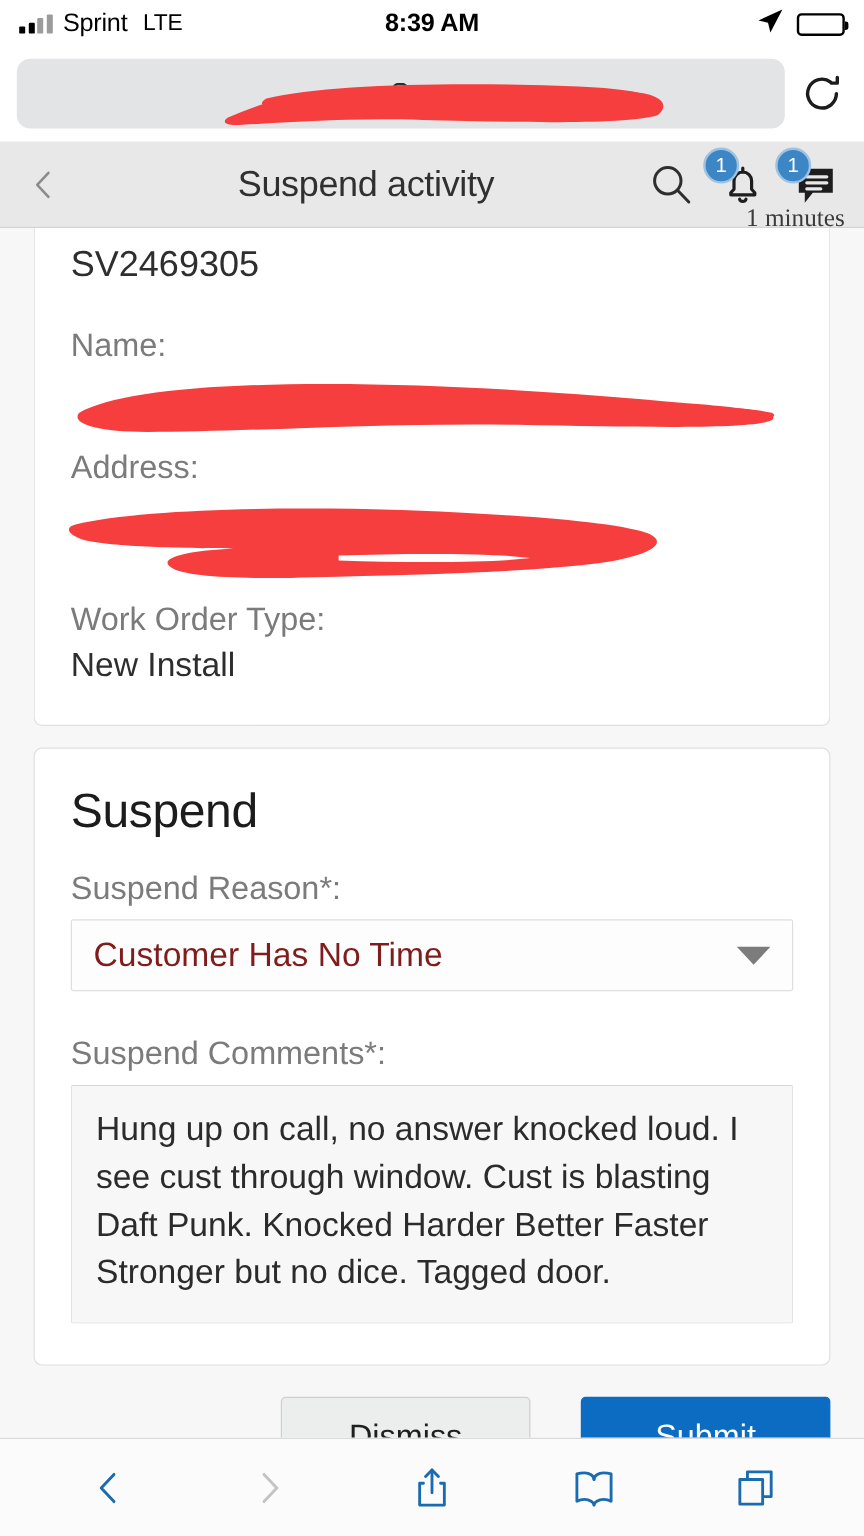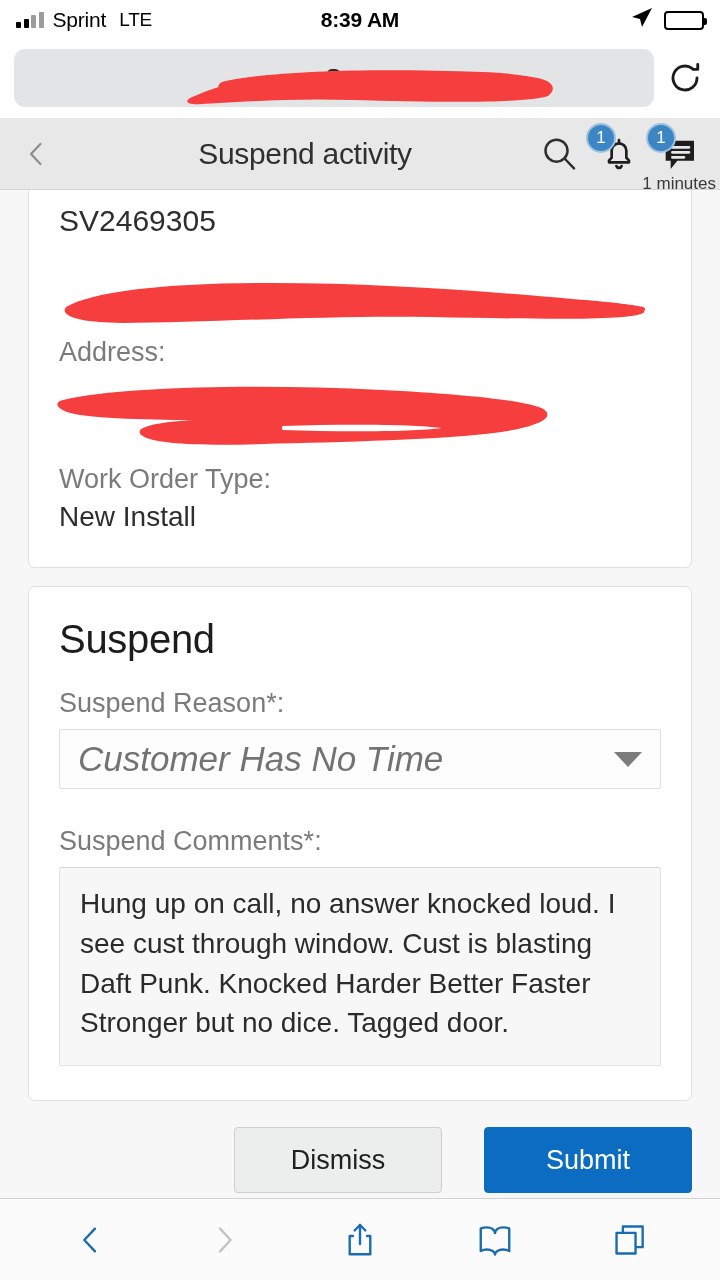--- a/index.html
+++ b/index.html
@@ -221,25 +221,26 @@
     border: 2px solid #9fc2e0;
     color: #fff;
     font-size: 17px;
     display: flex;
     align-items: center;
     justify-content: center;
     z-index: 3;
   }
   .minutes-label {
     position: absolute;
-    right: 4px;
+    right: 16px;
     bottom: -5px;
-    font-size: 17px;
+    font-size: 21px;
     color: #3a3a3a;
     white-space: nowrap;
+    font-family: Liberation Serif, serif;
   }
 
   
   .content {
     flex: 1 1 auto;
     background: #f7f7f7;
     overflow: hidden;
     position: relative;
     padding: 0 28px;
   }
@@ -294,23 +295,22 @@
     height: 60px;
     border: 1px solid #dedede;
     background: #fdfdfd;
     border-radius: 2px;
     display: flex;
     align-items: center;
     padding: 0 18px;
     position: relative;
   }
   .select-value {
-    font-size: 35px;
-    color: #737373;
-    font-style: italic;
+    font-size: 28px;
+    color: #7f1d1d;
   }
   .select-caret {
     margin-left: auto;
     width: 0; height: 0;
     border-left: 14px solid transparent;
     border-right: 14px solid transparent;
     border-top: 15px solid #7c7c7c;
   }
 
   .comments-label { margin-top: 37px; }
@@ -454,20 +454,21 @@
       </span>
       <span class="minutes-label">1 minutes</span>
     </div>
   </div>
 
   <div class="content">
 
     <div class="card top-clipped">
       <div class="order-id">SV2469305</div>
 
+      <div class="field-label">Name:</div>
       <div class="redact-block redact-name">
         <svg width="100%" height="100%" viewBox="0 0 340 58" preserveAspectRatio="none">
           <path d="M4 34 C20 18, 60 10, 120 10 C180 10, 240 18, 290 26 C320 30, 334 34, 330 40 C322 48, 270 46, 210 44 C150 42, 80 50, 36 50 C10 50, 0 42, 4 34 Z" fill="#f73e3e"></path>
           <path d="M280 30 C300 28, 320 30, 330 34 C334 38, 326 42, 312 42 C296 42, 280 38, 280 30 Z" fill="#f73e3e"></path>
         </svg>
       </div>
 
       <div class="field-label">Address:</div>
       <div class="redact-block redact-addr">
         <svg width="100%" height="100%" viewBox="0 0 310 84" preserveAspectRatio="none">

